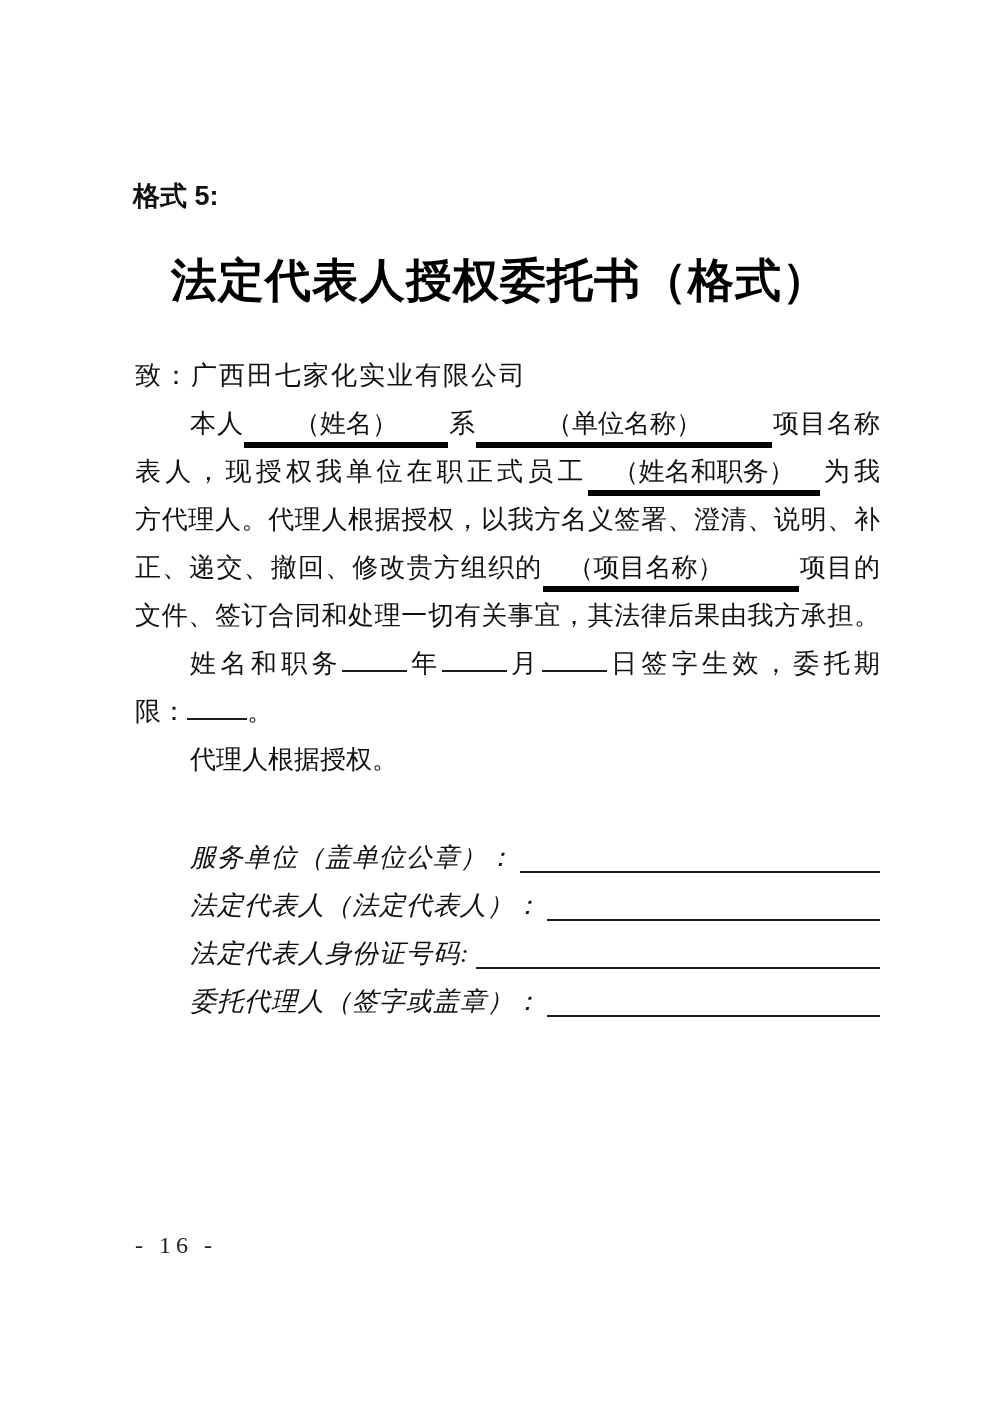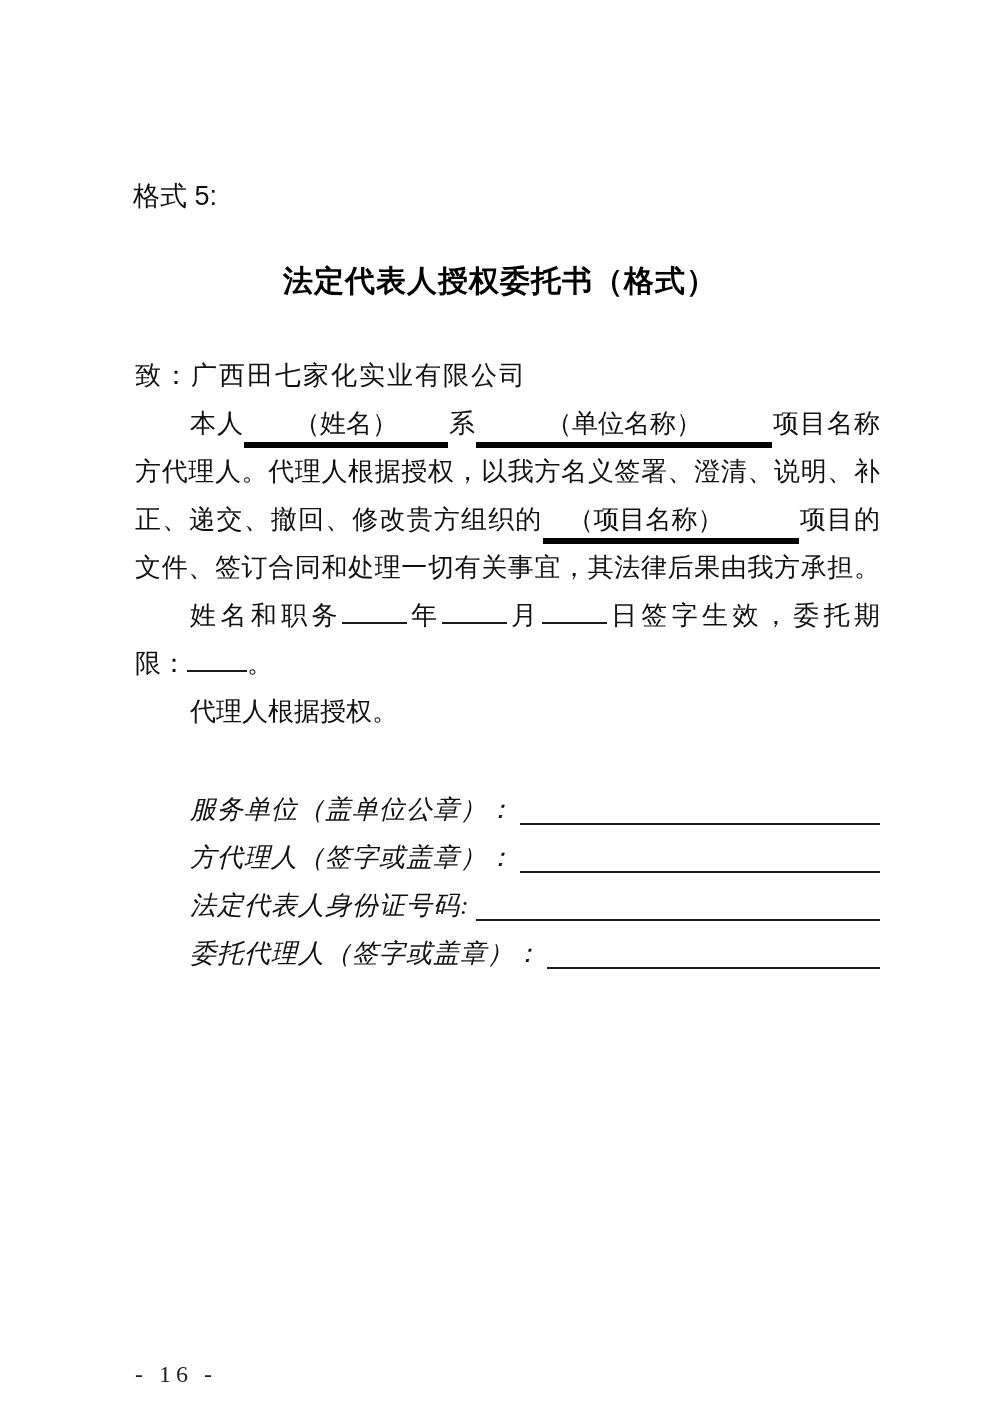--- a/index.html
+++ b/index.html
@@ -15,29 +15,29 @@
     background: #ffffff;
     overflow: hidden;
     box-sizing: border-box;
     padding-top: 180px;
     color: #111111;
     font-family: "Liberation Serif", "DejaVu Serif", serif;
   }
   .format-label {
     margin-left: 133px;
     font-family: "Liberation Sans", "DejaVu Sans", sans-serif;
-    font-weight: 400;
+    font-weight: 700;
     font-size: 27px;
     line-height: 32px;
     color: #111111;
   }
   .doc-title {
     margin-top: 44px;
     text-align: center;
-    font-size: 30px;
+    font-size: 46px;
     font-weight: 700;
     line-height: 50px;
     letter-spacing: 1px;
     color: #000000;
   }
   .body-block {
     margin-top: 46px;
     margin-left: 135px;
     width: 745px;
     font-size: 26px;
@@ -91,21 +91,21 @@
   }
   .sig-line {
     flex: 1;
     border-bottom: 2px solid #1c1c1c;
     margin-bottom: 9px;
     margin-left: 6px;
   }
   .page-number {
     position: absolute;
     left: 135px;
-    top: 1361px;
+    top: 1232px;
     font-size: 24px;
     letter-spacing: 5px;
     color: #222222;
   }
 </style>
 </head>
 <body>
 
 <div class="page">
 
@@ -116,20 +116,23 @@
   <div class="body-block">
 
     <div class="bline salutation">
       <span>致：广西田七家化实业有限公司</span>
     </div>
 
     <div class="bline just indent">
       <span>本人</span><span class="ul ul-name">（姓名）</span><span>系</span><span class="ul ul-unit">（单位名称）</span><span>项目名称</span>
     </div>
 
+    <div class="bline just">
+      <span>表人，现授权我单位在职正式员工</span><span class="ul ul-agent">（姓名和职务）</span><span>为我</span>
+    </div>
 
     <div class="bline just">
       <span>方代理人。代理人根据授权，以我方名义签署、澄清、说明、补</span>
     </div>
 
     <div class="bline just">
       <span>正、递交、撤回、修改贵方组织的</span><span class="ul ul-project">（项目名称）</span><span>项目的</span>
     </div>
 
     <div class="bline just">
@@ -147,21 +150,21 @@
     <div class="bline indent">
       <span>代理人根据授权。</span>
     </div>
 
     <div class="sig-block">
       <div class="sig-row">
         <span class="sig-label">服务单位（盖单位公章）：</span>
         <span class="sig-line"></span>
       </div>
       <div class="sig-row">
-        <span class="sig-label">方代理人（签字或盖章）：</span>
+        <span class="sig-label">法定代表人（法定代表人）：</span>
         <span class="sig-line"></span>
       </div>
       <div class="sig-row">
         <span class="sig-label">法定代表人身份证号码:</span>
         <span class="sig-line"></span>
       </div>
       <div class="sig-row">
         <span class="sig-label">委托代理人（签字或盖章）：</span>
         <span class="sig-line"></span>
       </div>

